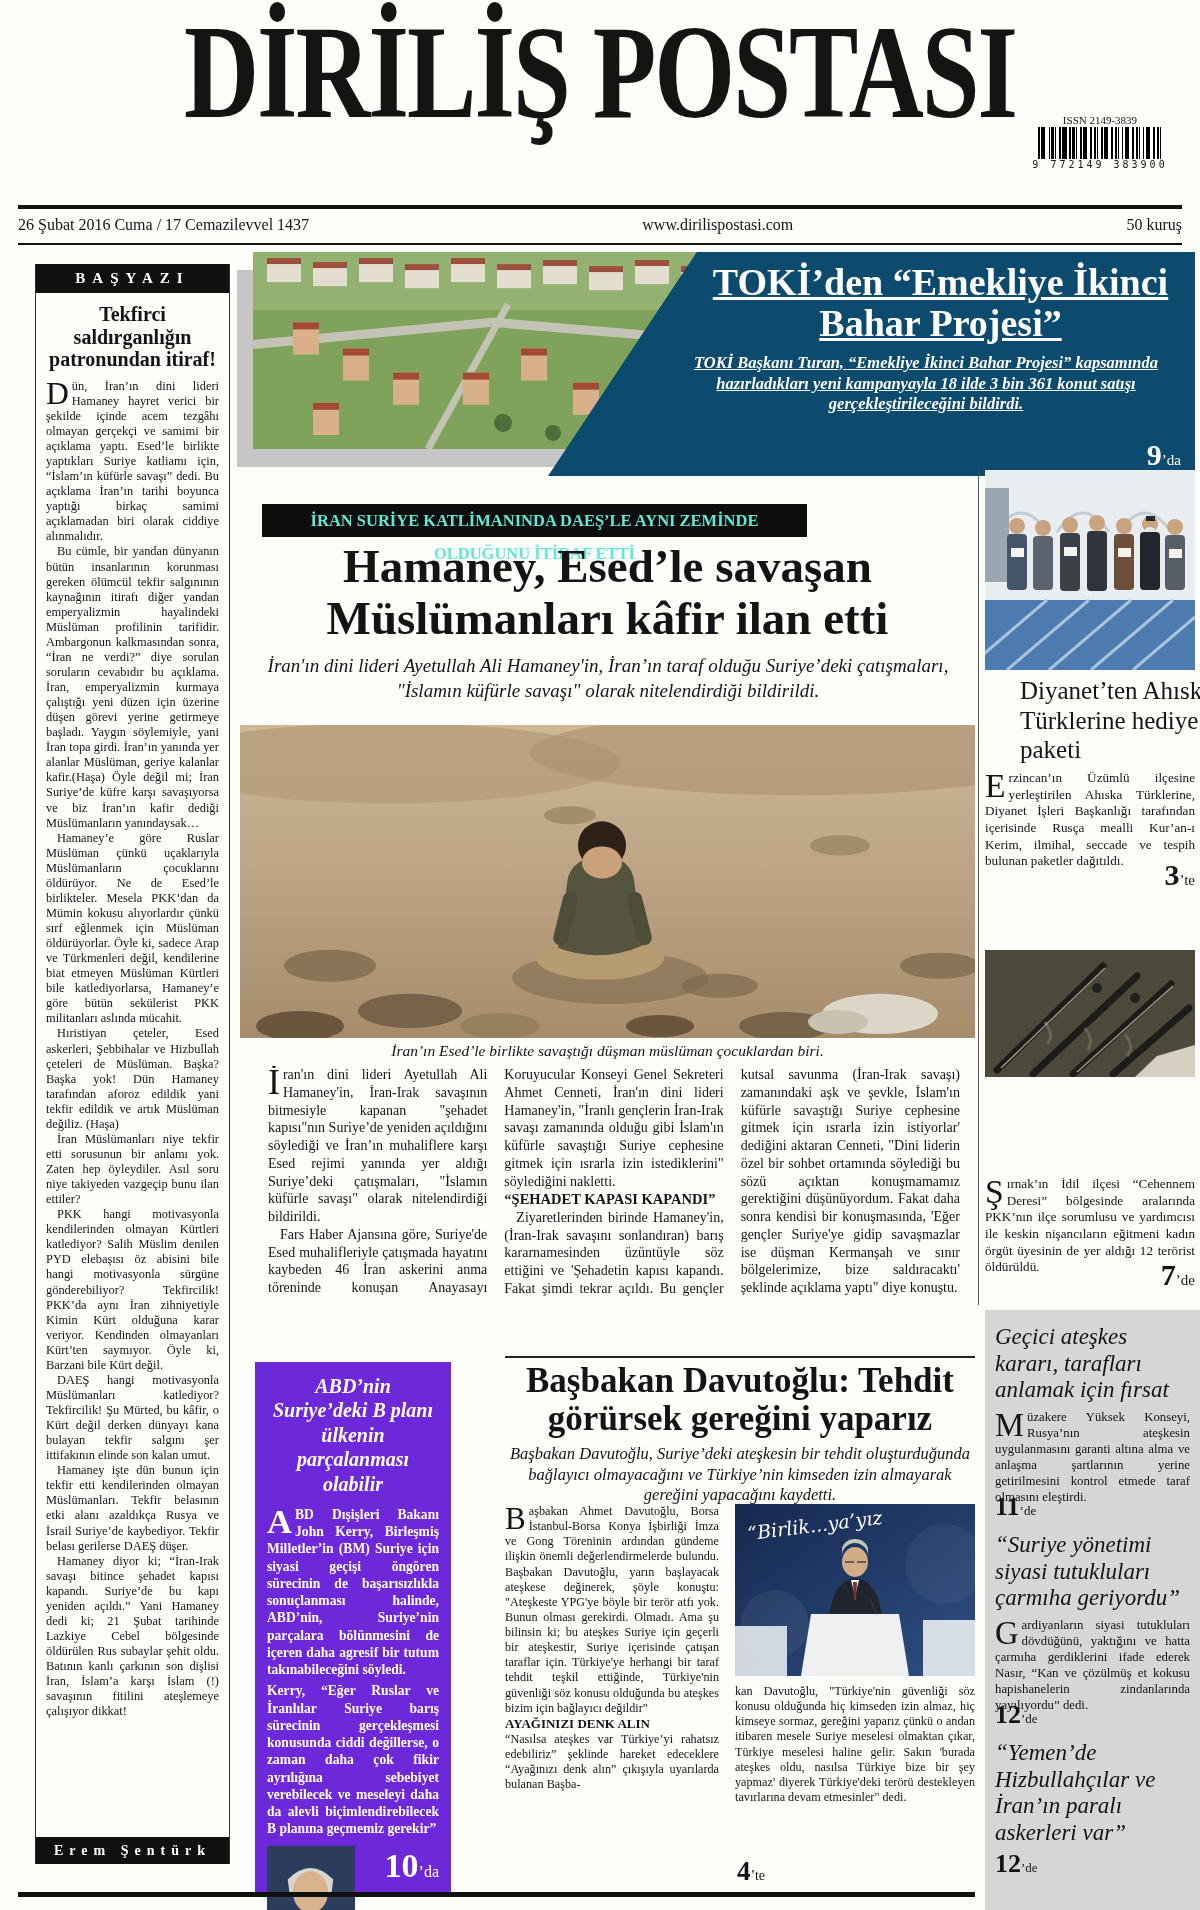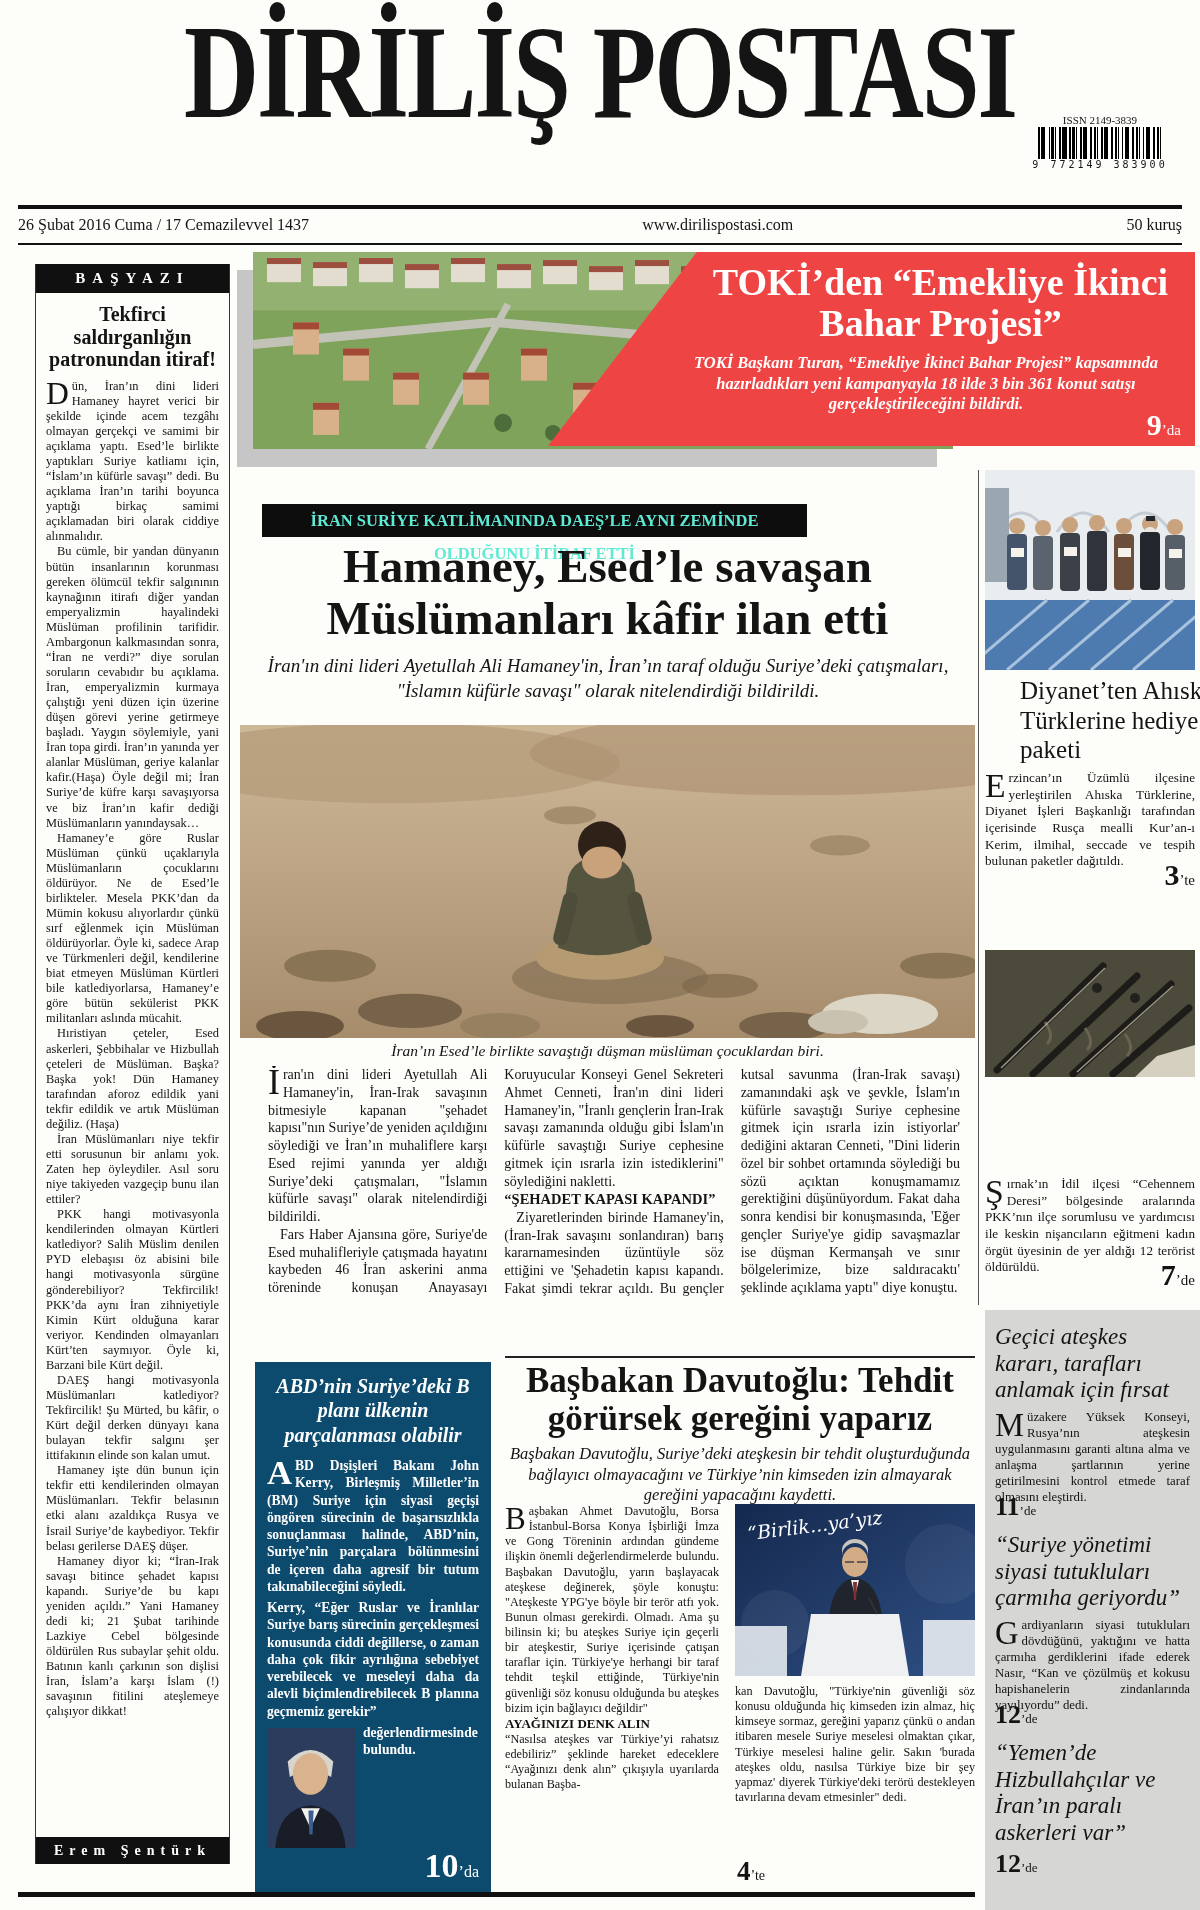--- a/index.html
+++ b/index.html
@@ -25,22 +25,22 @@
   .ed-hl{font-size:20px;font-weight:700;text-align:center;line-height:1.13;margin:10px 6px 8px;}
   .ed-body{margin:0 10px;font-size:12.4px;line-height:1.215;text-align:justify;}
   .ed-body p{margin:0;text-indent:11px;}
   .ed-body p.first{text-indent:0;}
   .dc{float:left;font-size:2.55em;line-height:.82;padding:2px 3px 0 0;}
   .ed-author{position:absolute;bottom:0;left:0;right:0;height:27px;background:#101010;color:#fff;
              letter-spacing:6px;font-weight:700;font-size:14px;text-align:center;line-height:27px;}
   
   .toki-photo{left:253px;top:252px;width:700px;height:197px;box-shadow:-16px 18px 0 #c6c6c6;}
   .toki-photo svg{display:block;width:100%;height:100%;}
-  .toki-banner{left:548px;top:252px;width:647px;height:194px;background:#ef4444;
-               clip-path:polygon(23% 0,100% 0,100% 100%,0 100%);color:#fff;}
+  .toki-banner{left:548px;top:252px;width:647px;height:224px;background:#0c4a6e;
+               clip-path:polygon(23% 0,100% 0,100% 100%,0 100%);color:#fff;text-decoration:underline;}
   .toki-hl{margin:10px 12px 0 150px;font-weight:700;font-size:38px;line-height:1.08;text-align:center;}
   .toki-deck{margin:9px 16px 0 125px;font-style:italic;font-weight:700;font-size:16.5px;line-height:1.25;text-align:center;}
   .pref b{font-weight:700;}
   .pref i{font-style:normal;}
   .toki-ref{position:absolute;right:14px;bottom:4px;}
   .toki-ref b{font-size:30px;} .toki-ref i{font-size:15px;}
   
   .kicker{left:262px;top:504px;width:545px;height:33px;background:#0d0d0d;color:#5eead4;font-weight:700;
           font-size:16.5px;text-align:center;line-height:33px;}
   .lead-hl{left:240px;top:541px;width:735px;font-size:47px;font-weight:700;text-align:center;line-height:1.1;}
@@ -63,21 +63,21 @@
   .sb-ref b{font-size:30px;} .sb-ref i{font-size:15px;}
   
   .gray-panel{left:985px;top:1310px;width:215px;height:600px;background:#d6d6d4;box-sizing:border-box;
               padding:12px 10px;overflow:hidden;}
   .gp-hl{font-style:italic;font-size:23px;line-height:1.16;margin:10px 0 0;}
   .gp-hl.first{margin-top:2px;}
   .gp-body{font-size:12.8px;line-height:1.25;text-align:justify;margin-top:6px;}
   .gp-ref{text-align:left;margin:-14px 2px 4px 0;}
   .gp-ref b{font-size:26px;} .gp-ref i{font-size:13px;}
   
-  .kerry-box{left:255px;top:1362px;width:236px;height:531px;background:#0c4a6e;color:#fff;}
+  .kerry-box{left:255px;top:1362px;width:196px;height:531px;background:#6d28d9;color:#fff;}
   .kb-hl{margin:12px 12px 0;font-style:italic;font-weight:700;font-size:20px;line-height:1.22;text-align:center;}
   .kb-body{margin:10px 12px 0;font-size:13.6px;font-weight:700;line-height:1.27;text-align:justify;}
   .kb-body p{margin:0 0 4px;}
   .kb-last{margin:2px 12px 0;font-size:13.6px;font-weight:700;line-height:1.27;text-align:justify;}
   .kb-photo{float:left;width:88px;height:120px;margin:4px 8px 0 0;}
   .kb-photo svg{display:block;width:100%;height:100%;}
   .kb-ref{position:absolute;right:12px;bottom:8px;}
   .kb-ref b{font-size:34px;} .kb-ref i{font-size:16px;}
   
   .dv-rule{left:505px;top:1356px;width:470px;height:2px;background:#222;}

